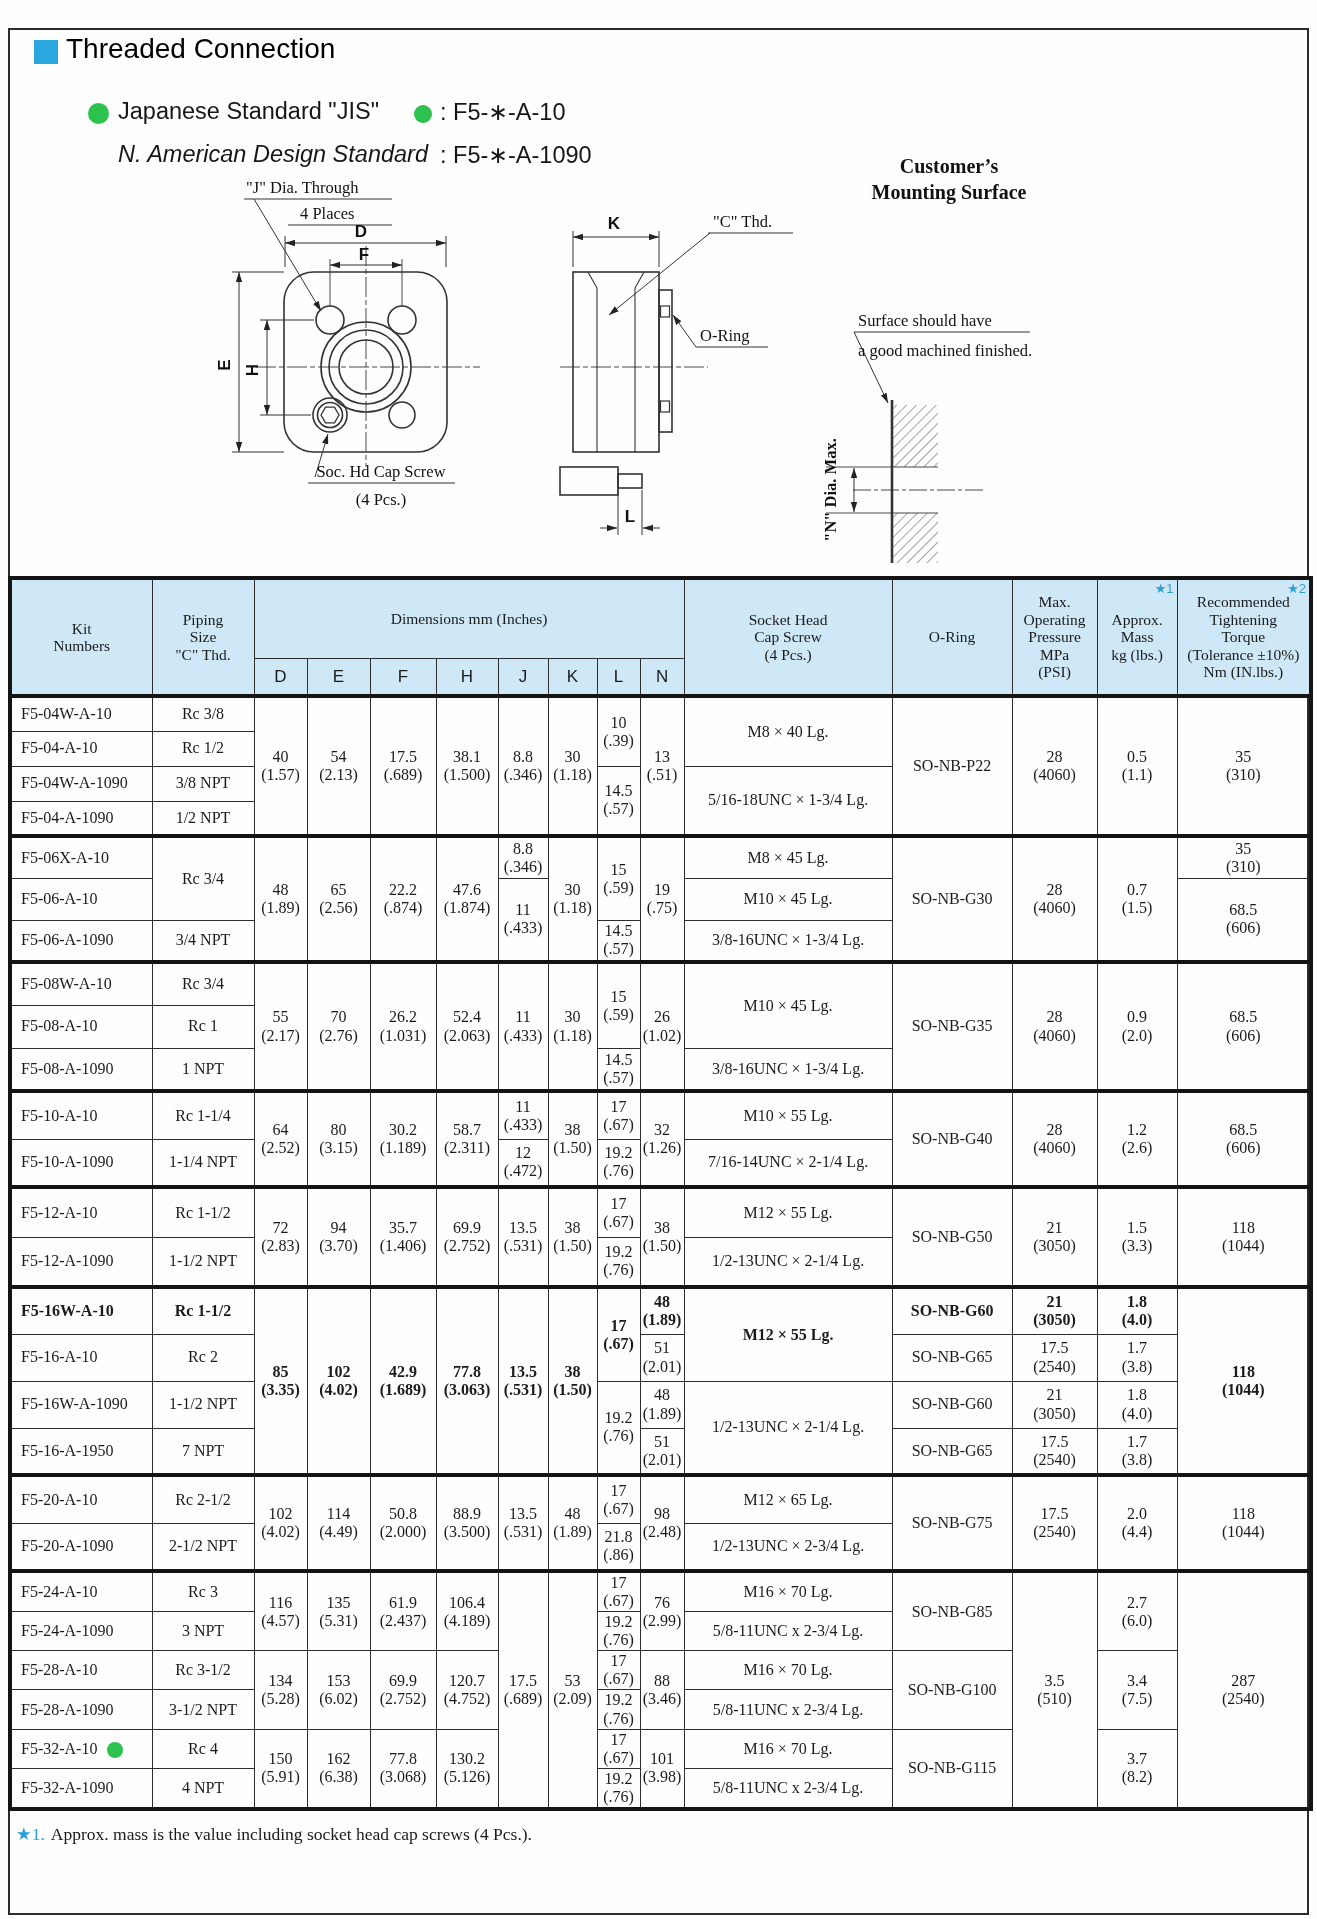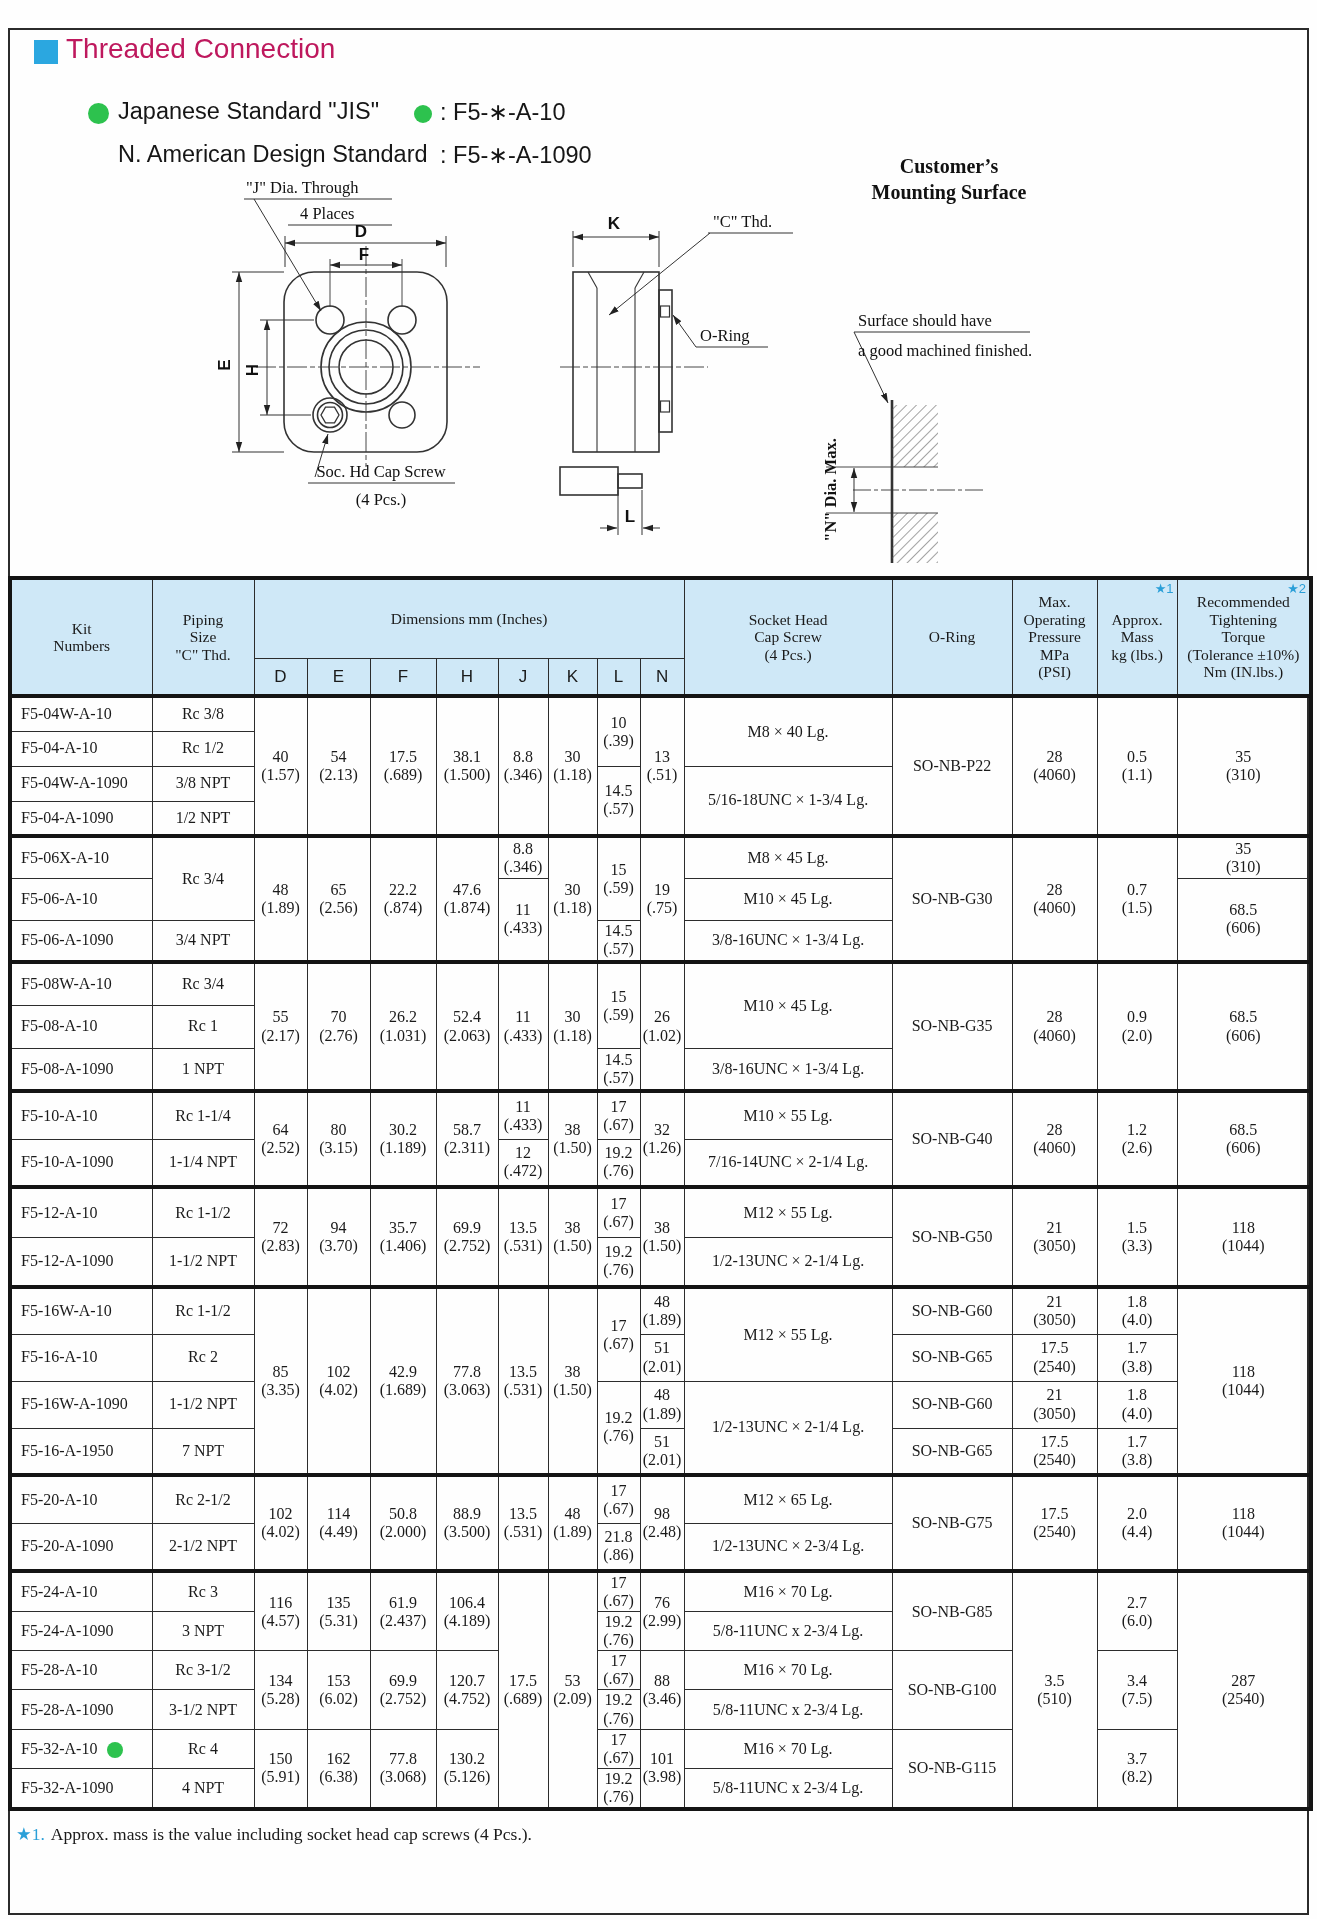--- a/index.html
+++ b/index.html
@@ -4,28 +4,28 @@
 <style>
   html,body { margin:0; padding:0; background:#ffffff; }
   .page { position:relative; width:1317px; height:1919px; background:#fefefe;
           font-family:"Liberation Serif", serif; color:#1a1a1a; overflow:hidden; }
   .frame { position:absolute; left:8px; top:28px; width:1297px; height:1883px;
            border:2px solid #2b2b2b; pointer-events:none; }
 
   
   .blue-square { position:absolute; left:34px; top:40px; width:24px; height:24px; background:#2ba7e0; }
   .page-title  { position:absolute; left:66px; top:33px; margin:0; font-family:"Liberation Sans",sans-serif;
-                 font-weight:normal; font-size:28px; color:#be185d; }
+                 font-weight:normal; font-size:28px; color:#000000; }
   .green-dot   { position:absolute; border-radius:50%; background:#2dc24e; }
   .dot1 { left:88px;  top:103px; width:21px; height:21px; }
   .dot2 { left:414px; top:105px; width:18px; height:18px; }
   .std-label, .std-value { position:absolute; font-family:"Liberation Sans",sans-serif; font-size:23.5px; color:#161616; }
   .l1 { left:118px; top:98px; }
   .v1 { left:440px; top:98px; }
-  .l2 { left:118px; top:141px; }
+  .l2 { left:118px; top:141px;font-style:italic; }
   .v2 { left:440px; top:141px; }
 
   
   .diagrams { position:absolute; left:8px; top:115px; width:1301px; height:455px; }
   .dimtxt  { font-family:"Liberation Sans",sans-serif; font-weight:bold; font-size:17px; fill:#111; }
   .lbltxt  { font-family:"Liberation Serif",serif; font-size:16.5px; fill:#111; }
   .lblbold { font-family:"Liberation Serif",serif; font-size:20px; font-weight:bold; fill:#111; }
 
   
   .spec-table { position:absolute; left:8px; top:576px; width:1301px; border-collapse:collapse;
@@ -429,21 +429,21 @@
           <td rowspan="2"><span class="val">118
 (1044)</span></td>
         </tr>
         <tr style="height: 50px;">
           <td class="kit"><span class="val">F5-12-A-1090</span></td>
           <td><span class="val">1-1/2 NPT</span></td>
           <td><span class="val">19.2
 (.76)</span></td>
           <td class="sock"><span class="val">1/2-13UNC × 2-1/4 Lg.</span></td>
         </tr>
-        <tr class="gs" style="height: 47px;">
+        <tr class="gs" style="height: 47px; font-weight: bold;">
           <td class="kit"><span class="val">F5-16W-A-10</span></td>
           <td><span class="val">Rc 1-1/2</span></td>
           <td rowspan="4"><span class="val">85
 (3.35)</span></td>
           <td rowspan="4"><span class="val">102
 (4.02)</span></td>
           <td rowspan="4"><span class="val">42.9
 (1.689)</span></td>
           <td rowspan="4"><span class="val">77.8
 (3.063)</span></td>

